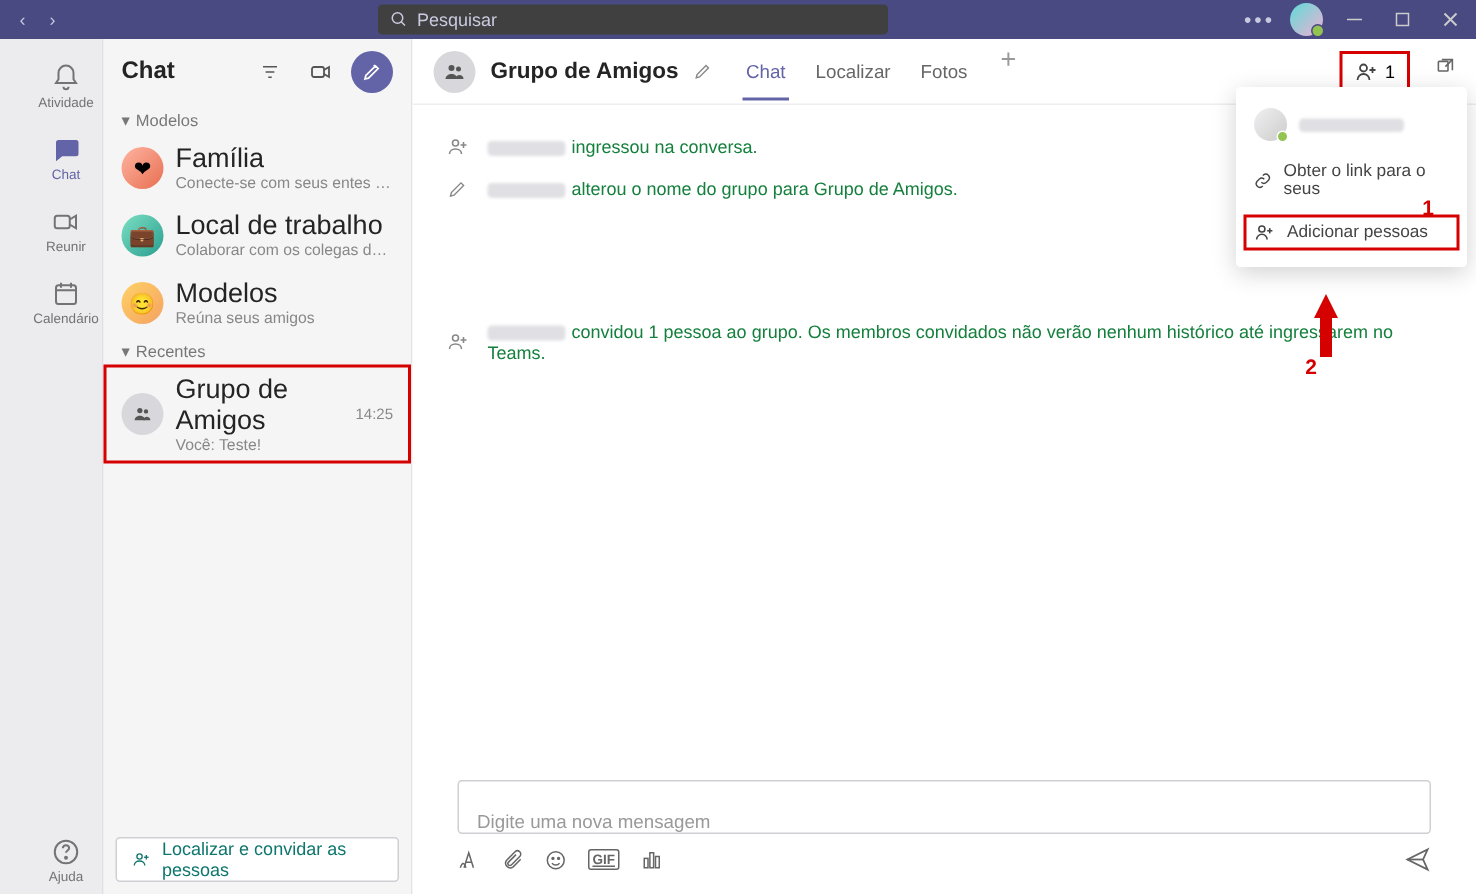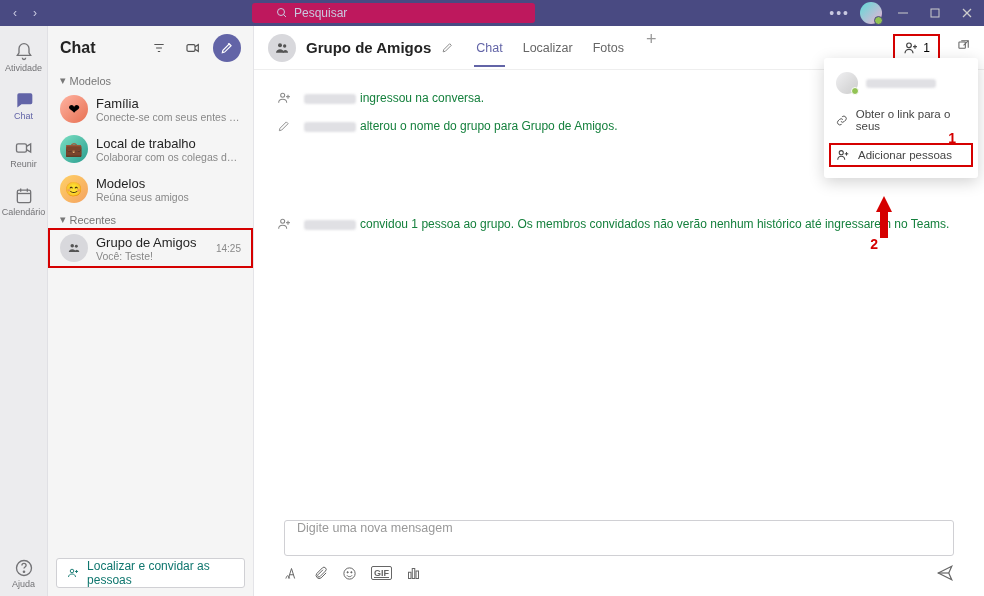--- a/index.html
+++ b/index.html
@@ -2,50 +2,50 @@
 <html><head>
 <meta charset="utf-8">
 <style>
 * { margin:0; padding:0; box-sizing:border-box; font-family:"Segoe UI",-apple-system,sans-serif; }
 body { width:984px; height:596px; background:#f5f5f5; overflow:hidden; position:relative; }
 
 
 .titlebar { height:26px; background:#494a82; display:flex; align-items:center; padding:0 6px; color:#fff; }
 .tb-nav { display:flex; gap:2px; margin-right:8px; }
 .tb-nav-btn { width:18px; height:18px; display:flex; align-items:center; justify-content:center; color:#c9c9e0; font-size:12px; cursor:pointer; }
-.searchbox { flex:0 0 auto; margin-left:200px; width:283px; height:20px; background:#be185d; border-radius:3px; display:flex; align-items:center; padding:0 24px; color:#c9c9e0; font-size:12px; gap:6px; }
+.searchbox { flex:0 0 auto; margin-left:200px; width:340px; height:20px; background:#404040; border-radius:3px; display:flex; align-items:center; padding:0 8px; color:#c9c9e0; font-size:12px; gap:6px; }
 .tb-spacer { flex:1; }
 .tb-right { display:flex; align-items:center; gap:10px; }
 .tb-dots { color:#c9c9e0; letter-spacing:2px; font-size:14px; cursor:pointer; }
 .tb-avatar { width:22px; height:22px; border-radius:50%; background:linear-gradient(135deg,#5edbd8,#f0b0d4); position:relative; }
 .tb-avatar::after{content:"";position:absolute;right:-1px;bottom:-1px;width:7px;height:7px;border-radius:50%;background:#92c353;border:1.5px solid #494a82;}
 .win-btn { width:22px; height:22px; display:flex; align-items:center; justify-content:center; cursor:pointer; }
 
 
 .app-body { display:flex; height:570px; }
-.rail { width:48px; background:#ececee; border-right:1px solid #e0e0e4; display:flex; flex-direction:column; align-items:center; padding-top:8px; gap:2px; }
+.rail { width:69px; background:#ececee; border-right:1px solid #e0e0e4; display:flex; flex-direction:column; align-items:flex-end; padding-top:8px; gap:2px; }
 .rail-item { width:48px; height:46px; display:flex; flex-direction:column; align-items:center; justify-content:center; gap:1px; cursor:pointer; color:#737376; font-size:9px; }
 .rail-item.active { color:#6264a7; }
 .rail-item svg { width:20px; height:20px; }
 .rail-spacer { flex:1; }
 
 .sidebar { width:206px; background:#f5f5f5; border-right:1px solid #e4e4e8; display:flex; flex-direction:column; }
 .sb-head { height:44px; display:flex; align-items:center; padding:0 12px; gap:6px; }
 .sb-title { font-size:16px; font-weight:700; color:#242424; flex:1; }
 .sb-icon-btn { width:28px; height:28px; display:flex; align-items:center; justify-content:center; cursor:pointer; color:#555; border-radius:4px; }
 .sb-compose { background:#6264a7; color:#fff; border-radius:50%; width:28px; height:28px; }
 .sb-section { padding:4px 12px 2px; font-size:11px; color:#777; display:flex; align-items:center; gap:4px; cursor:pointer; }
 .sb-item { display:flex; align-items:center; padding:6px 12px; gap:8px; cursor:pointer; }
 .sb-avatar { width:28px; height:28px; border-radius:50%; flex-shrink:0; display:flex; align-items:center; justify-content:center; font-size:14px; }
 .sb-ava-1 { background:linear-gradient(135deg,#ffb4a2,#e76f51); }
 .sb-ava-2 { background:linear-gradient(135deg,#7ce0c3,#2a9d8f); }
 .sb-ava-3 { background:linear-gradient(135deg,#ffd166,#f4a261); }
 .sb-ava-g { background:#d8d8dc; color:#555; }
 .sb-text { display:flex; flex-direction:column; min-width:0; flex:1; }
-.sb-name { font-size:13px; color:#242424; }
+.sb-name { font-size:18px; color:#242424; }
 .sb-sub { font-size:10.5px; color:#888; white-space:nowrap; overflow:hidden; text-overflow:ellipsis; }
 .sb-time { font-size:10px; color:#888; margin-left:auto; }
 .sb-recent-item { position:relative; outline:2px solid #d50000; outline-offset:-2px; }
 .sb-foot { margin-top:auto; padding:8px; }
 .sb-invite { display:flex; align-items:center; gap:8px; height:30px; padding:0 10px; border:1px solid #d0d0d4; border-radius:3px; font-size:12px; color:#0f766e; cursor:pointer; background:#fff;}
 
 .main { flex:1; display:flex; flex-direction:column; background:#fff; position:relative; }
 .chat-head { height:44px; border-bottom:1px solid #eee; display:flex; align-items:center; padding:0 14px; gap:10px; }
 .ch-avatar { width:28px; height:28px; border-radius:50%; background:#d8d8dc; display:flex; align-items:center; justify-content:center; color:#555; }
 .ch-title { font-size:15px; font-weight:700; color:#242424; }
@@ -58,21 +58,21 @@
 .ch-people { display:flex; align-items:center; gap:4px; font-size:12px; cursor:pointer; padding:4px 8px; border:2px solid #d50000; }
 .ch-popout { cursor:pointer; color:#666; }
 
 .messages { flex:1; padding:14px 20px; overflow-y:auto; font-size:12px; color:#555; }
 .sys-msg { display:flex; align-items:center; gap:10px; padding:4px 0; }
 .sys-icon { width:20px; height:20px; color:#888; flex-shrink:0; display:flex; align-items:center; justify-content:center; }
 .sys-name { display:inline-block; width:52px; height:10px; background:#e0e0e4; border-radius:3px; margin-right:4px; filter:blur(1px); vertical-align:middle; }
 .sys-text { color:#15803d; }
 
 .composer-wrap { padding:10px 30px 14px; }
-.composer { height:36px; border:1px solid #d0d0d4; border-radius:3px; display:flex; align-items:flex-start; padding:0 12px; font-size:12.5px; color:#999; }
+.composer { height:36px; border:1px solid #d0d0d4; border-radius:3px; display:flex; align-items:flex-end; padding:0 12px; font-size:12.5px; color:#999; }
 .composer-tools { display:flex; align-items:center; gap:14px; margin-top:8px; color:#666; }
 .ct-icon { cursor:pointer; display:flex; align-items:center; justify-content:center;text-decoration:underline; }
 .ct-send { margin-left:auto; }
 
 
 .people-panel { position:absolute; top:32px; right:6px; width:154px; background:#fff; box-shadow:0 4px 16px rgba(0,0,0,0.18); border-radius:3px; padding:8px 0; z-index:10; }
 .pp-member { display:flex; align-items:center; gap:8px; padding:6px 12px; }
 .pp-avatar { width:22px; height:22px; border-radius:50%; background:linear-gradient(135deg,#f0f0f2,#ccc); position:relative;}
 .pp-avatar::after{content:"";position:absolute;right:-1px;bottom:-1px;width:6px;height:6px;border-radius:50%;background:#92c353;border:1.2px solid #fff;}
 .pp-name { width:70px; height:9px; background:#e0e0e4; border-radius:3px; filter:blur(1px); }

